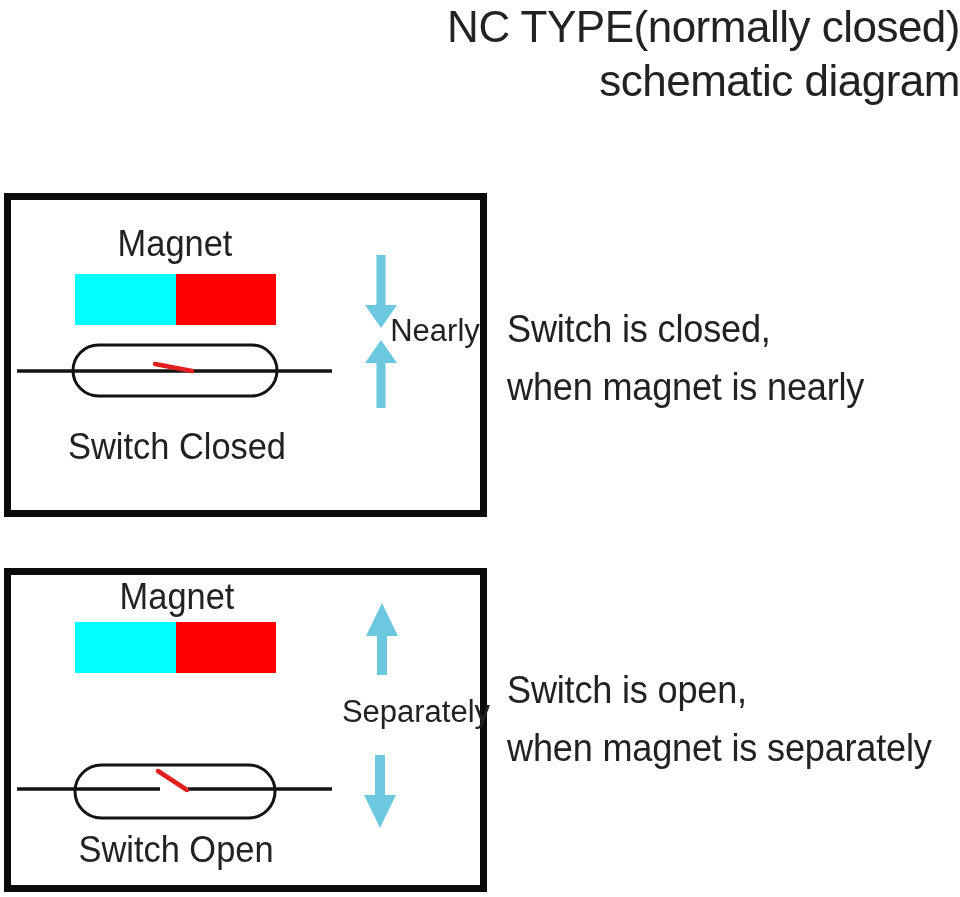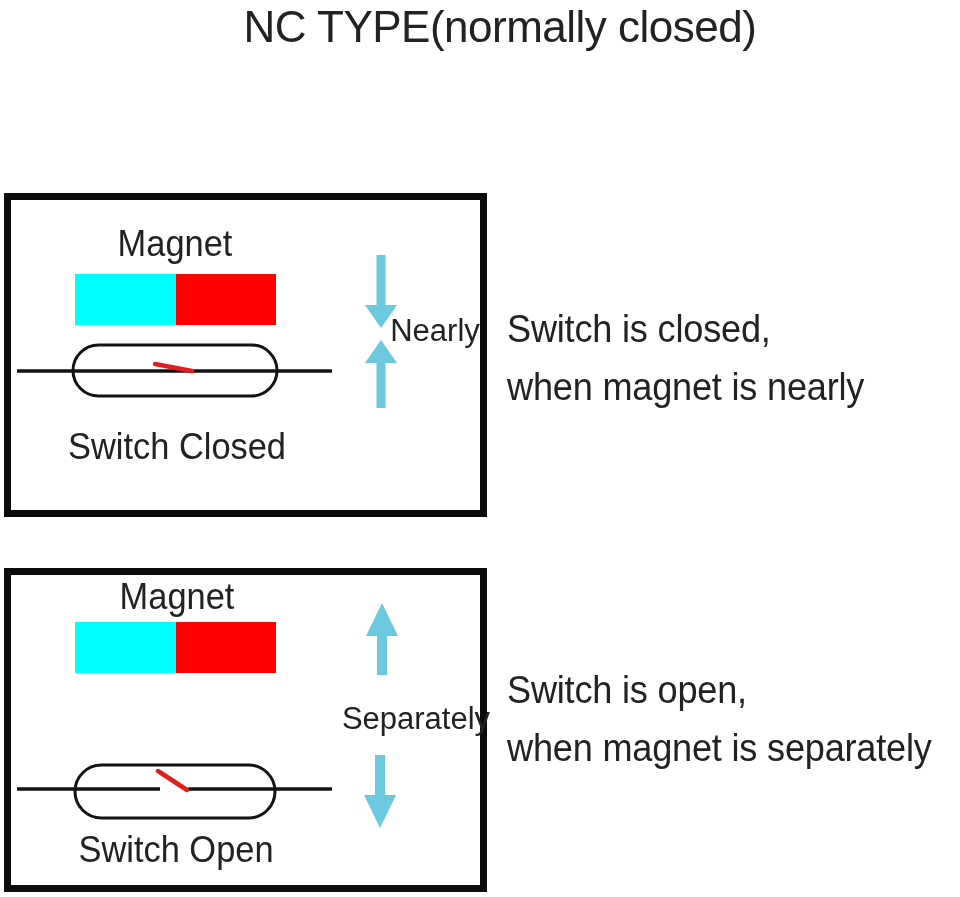--- a/index.html
+++ b/index.html
@@ -12,21 +12,21 @@
     --text:#222222;
     --background:#ffffff;
   }
   *{margin:0;padding:0;box-sizing:border-box;}
   html,body{background:var(--background);}
   body{
     width:960px;height:897px;position:relative;overflow:hidden;
     font-family:"Liberation Sans", sans-serif;color:var(--text);
   }
   .title{
-    position:absolute;left:40px;top:0;width:920px;text-align:center;
+    position:absolute;left:40px;top:0;width:920px;text-align:right;
     font-size:44px;line-height:54px;letter-spacing:-0.5px;color:var(--text);
   }
   .panel{
     position:absolute;left:4px;width:483px;height:324px;
     border:7px solid var(--border);background:var(--background);
   }
   .panel-closed{top:193px;}
   .panel-open{top:568px;}
   .magnet-label,.switch-label{
     position:absolute;font-size:37px;white-space:nowrap;color:var(--text);
@@ -52,20 +52,21 @@
     color:var(--text);letter-spacing:-0.2px;
   }
   .caption-closed{top:300px;}
   .caption-open{top:661px;}
 </style>
 </head>
 <body>
 
 <div class="title">
   <div>NC TYPE(normally closed)</div>
+  <div>schematic diagram</div>
 </div>
 
 <section class="panel panel-closed">
   <div class="magnet-label" style="left:164px;top:44px;">Magnet</div>
 
   <div class="magnet" style="left:64px;top:74px;">
     <div class="pole north"></div>
     <div class="pole south"></div>
   </div>
 
@@ -98,21 +99,21 @@
 
   <div class="magnet" style="left:64px;top:47px;">
     <div class="pole north"></div>
     <div class="pole south"></div>
   </div>
 
   <svg class="arrow" style="left:355px;top:28px;" width="32" height="72" viewBox="0 0 32 72">
     <polygon points="16,0 0,33 32,33"></polygon>
     <rect x="11" y="31" width="10" height="41"></rect>
   </svg>
-  <div class="arrow-label" style="left:405px;top:144px;">Separately</div>
+  <div class="arrow-label" style="left:405px;top:137px;">Separately</div>
   <svg class="arrow" style="left:353px;top:180px;" width="32" height="73" viewBox="0 0 32 73">
     <rect x="11" y="0" width="10" height="42"></rect>
     <polygon points="0,40 32,40 16,73"></polygon>
   </svg>
 
   <svg class="switch-svg" width="469" height="310" viewBox="0 0 469 310">
     <line class="wire" x1="6" y1="214" x2="149" y2="214"></line>
     <line class="wire" x1="177" y1="214" x2="321" y2="214"></line>
     <rect class="capsule" x="64" y="190" width="200" height="53" rx="26.5"></rect>
     <line class="contact" x1="147" y1="196" x2="176" y2="215"></line>

